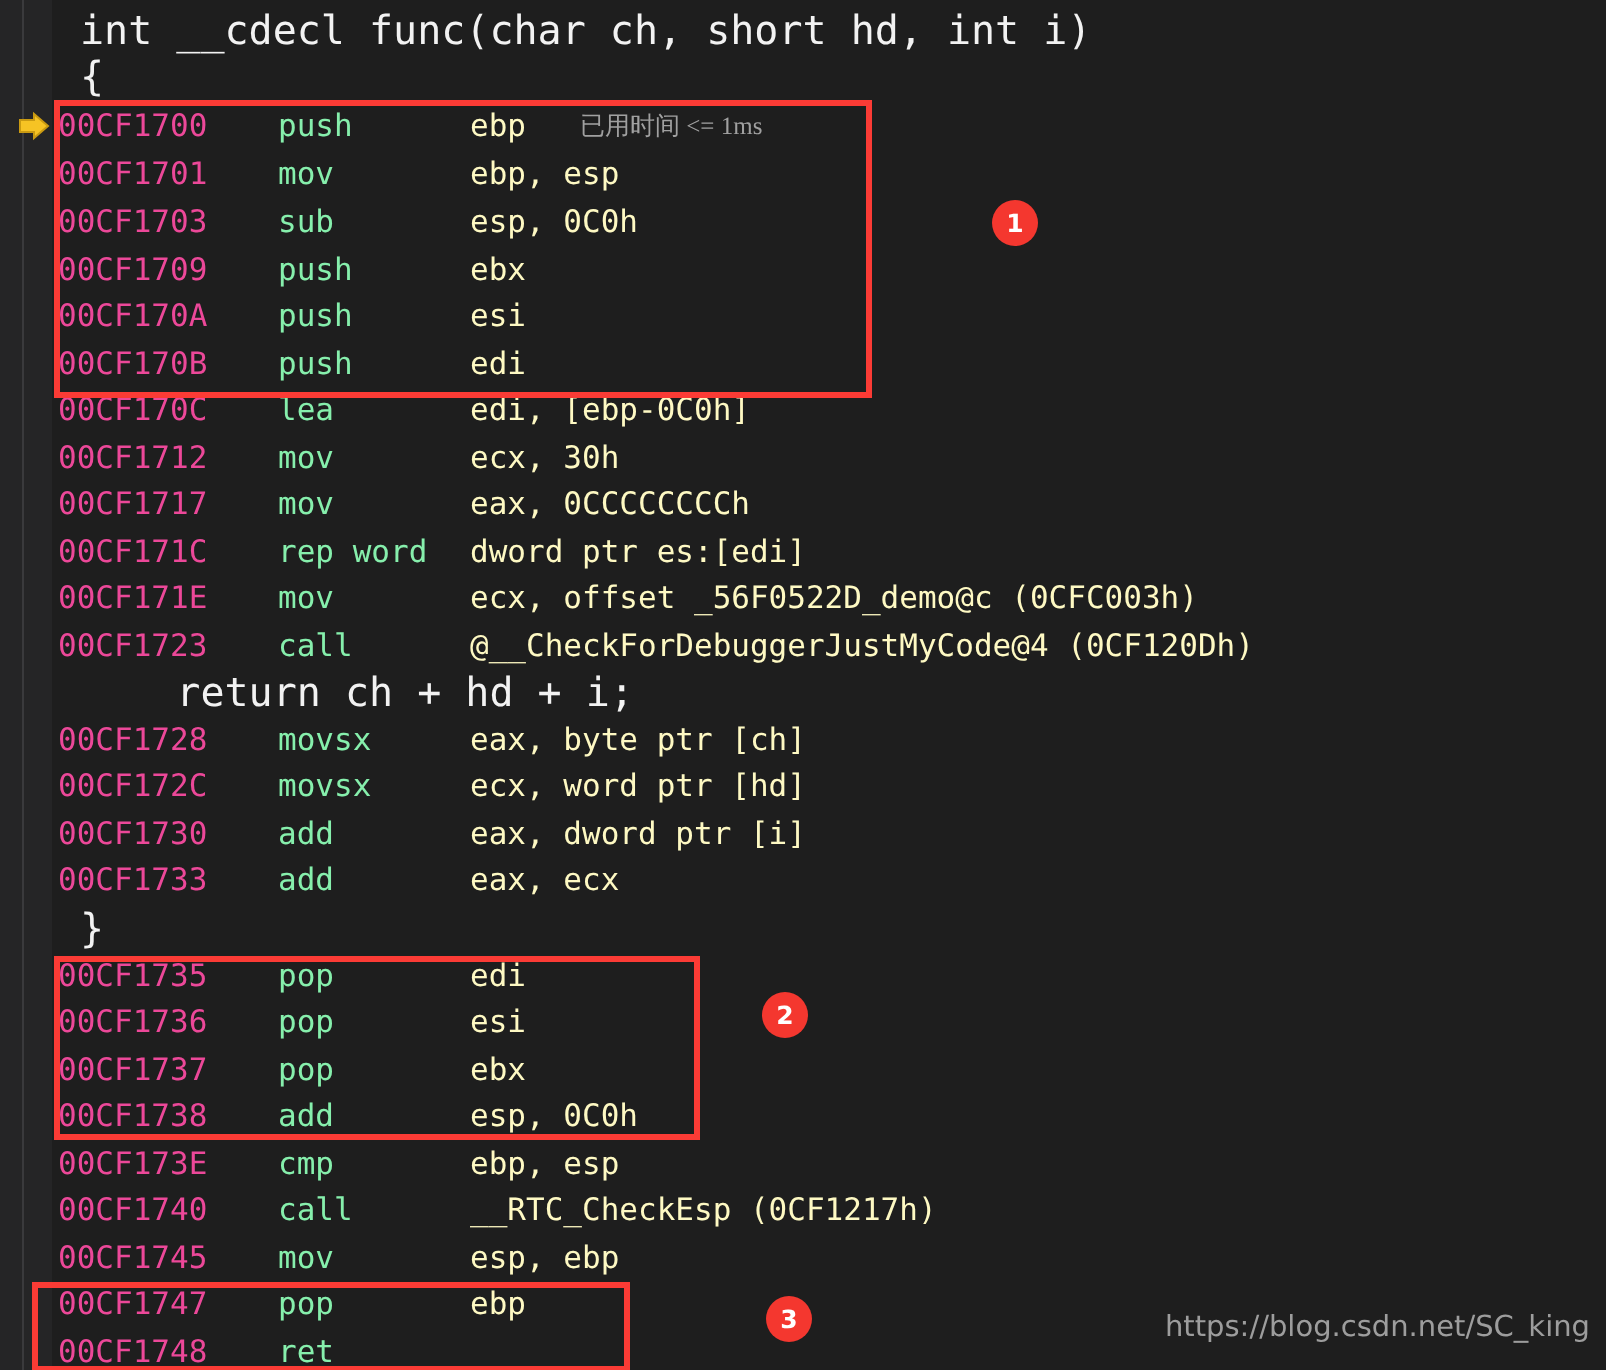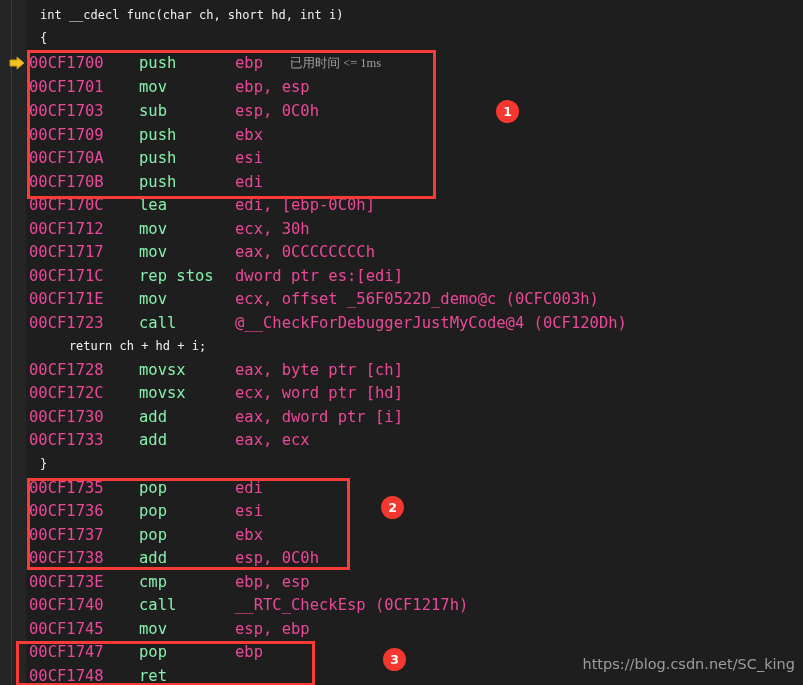--- a/index.html
+++ b/index.html
@@ -34,22 +34,22 @@
     position:absolute;left:26px;top:0;width:777px;height:685px;
     background:#1e1e1e;
   }
   .line{
     position:absolute;left:0;height:23.6px;line-height:23.6px;
     white-space:pre;font-size:15.5px;
     letter-spacing:0px;
   }
   .addr{position:absolute;left:3px;color:#ec4899;}
   .mnem{position:absolute;left:113px;color:#86efac;}
-  .ops {position:absolute;left:209px;color:#ec4899;}
-  .src {position:absolute;left:14px;color:#f2f2f2;font-size:12px;}
+  .ops {position:absolute;left:209px;color:#fef9c3;}
+  .src {position:absolute;left:14px;color:#f2f2f2;font-size:20px;}
   .timing{
     position:absolute;color:#a0a0a0;font-size:12.5px;
     font-family:"DejaVu Sans","Liberation Sans",sans-serif;
   }
   
   #ip-arrow{
     position:absolute;left:9px;top:55px;width:16px;height:16px;
   }
   
   .annbox{
@@ -90,21 +90,21 @@
     <div class="line" style="top: 27px;"><span class="src">{</span></div>
     <div class="line" style="top: 52px;"><span class="addr">00CF1700</span><span class="mnem">push</span><span class="ops">ebp</span><span class="timing" style="left: 264px; font-family: Liberation Serif, serif;">已用时间 &lt;= 1ms</span></div>
     <div class="line" style="top: 76px;"><span class="addr">00CF1701</span><span class="mnem">mov</span><span class="ops">ebp, esp</span></div>
     <div class="line" style="top: 100px;"><span class="addr">00CF1703</span><span class="mnem">sub</span><span class="ops">esp, 0C0h</span></div>
     <div class="line" style="top: 124px;"><span class="addr">00CF1709</span><span class="mnem">push</span><span class="ops">ebx</span></div>
     <div class="line" style="top: 147px;"><span class="addr">00CF170A</span><span class="mnem">push</span><span class="ops">esi</span></div>
     <div class="line" style="top: 171px;"><span class="addr">00CF170B</span><span class="mnem">push</span><span class="ops">edi</span></div>
     <div class="line" style="top: 194px;"><span class="addr">00CF170C</span><span class="mnem">lea</span><span class="ops">edi, [ebp-0C0h]</span></div>
     <div class="line" style="top: 218px;"><span class="addr">00CF1712</span><span class="mnem">mov</span><span class="ops">ecx, 30h</span></div>
     <div class="line" style="top: 241px;"><span class="addr">00CF1717</span><span class="mnem">mov</span><span class="ops">eax, 0CCCCCCCCh</span></div>
-    <div class="line" style="top: 265px;"><span class="addr">00CF171C</span><span class="mnem">rep stos</span><span class="ops">dword ptr es:[edi]</span></div>
+    <div class="line" style="top: 265px;"><span class="addr">00CF171C</span><span class="mnem">rep word</span><span class="ops">dword ptr es:[edi]</span></div>
     <div class="line" style="top: 288px;"><span class="addr">00CF171E</span><span class="mnem">mov</span><span class="ops">ecx, offset _56F0522D_demo@c (0CFC003h)</span></div>
     <div class="line" style="top: 312px;"><span class="addr">00CF1723</span><span class="mnem">call</span><span class="ops">@__CheckForDebuggerJustMyCode@4 (0CF120Dh)</span></div>
     <div class="line" style="top: 335px;"><span class="src">    return ch + hd + i;</span></div>
     <div class="line" style="top: 359px;"><span class="addr">00CF1728</span><span class="mnem">movsx</span><span class="ops">eax, byte ptr [ch]</span></div>
     <div class="line" style="top: 382px;"><span class="addr">00CF172C</span><span class="mnem">movsx</span><span class="ops">ecx, word ptr [hd]</span></div>
     <div class="line" style="top: 406px;"><span class="addr">00CF1730</span><span class="mnem">add</span><span class="ops">eax, dword ptr [i]</span></div>
     <div class="line" style="top: 429px;"><span class="addr">00CF1733</span><span class="mnem">add</span><span class="ops">eax, ecx</span></div>
     <div class="line" style="top: 453px;"><span class="src">}</span></div>
     <div class="line" style="top: 477px;"><span class="addr">00CF1735</span><span class="mnem">pop</span><span class="ops">edi</span></div>
     <div class="line" style="top: 500px;"><span class="addr">00CF1736</span><span class="mnem">pop</span><span class="ops">esi</span></div>

